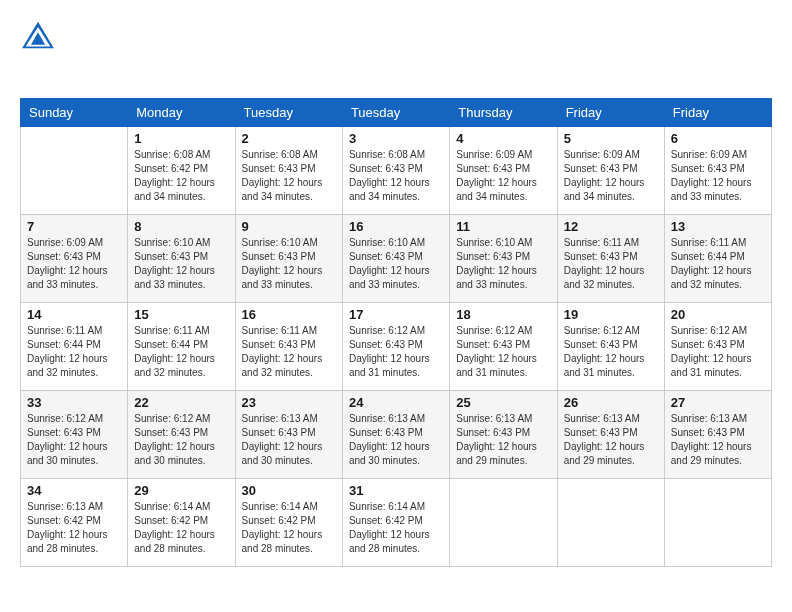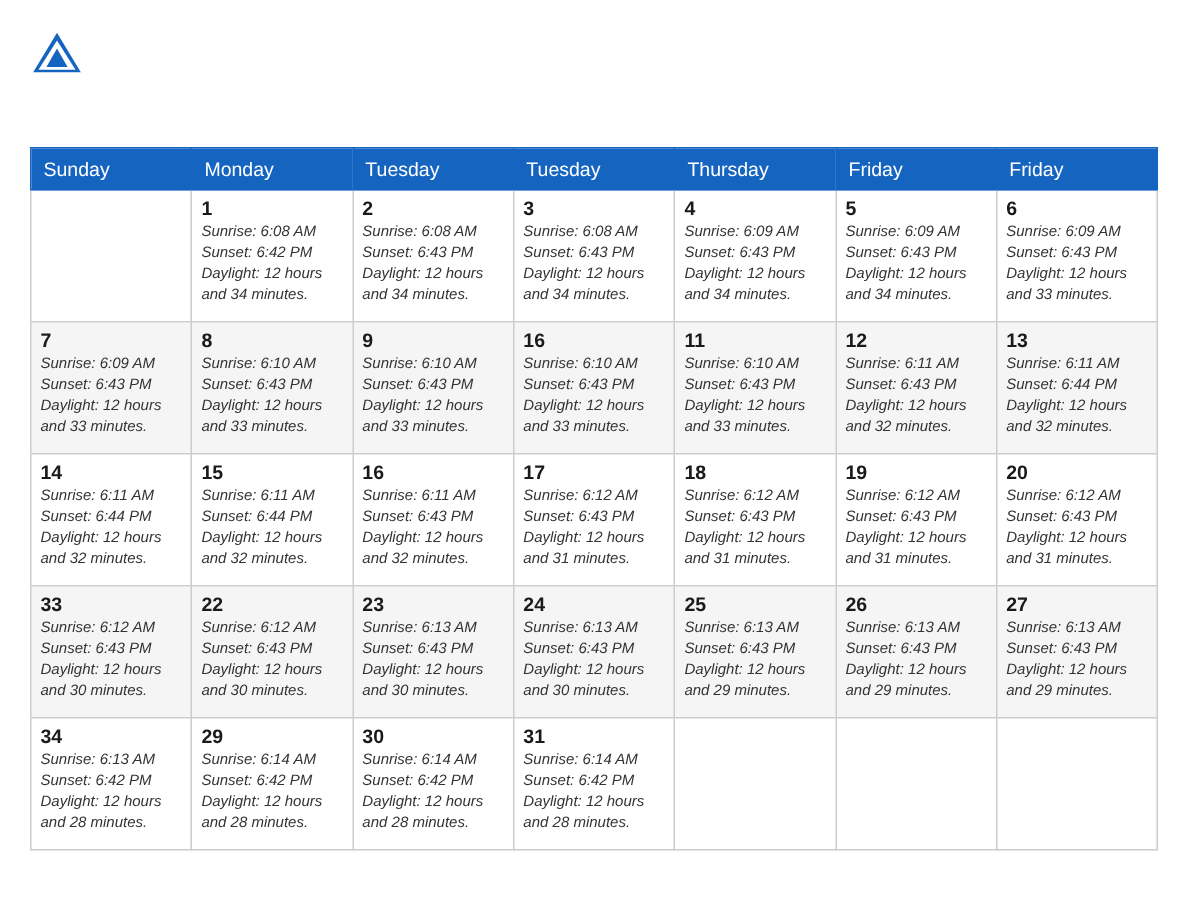--- a/index.html
+++ b/index.html
@@ -71,21 +71,20 @@
     .day-number {
       font-size: 13px;
       font-weight: bold;
       color: #1a1a1a;
       margin-bottom: 2px;
     }
     .day-info {
       font-size: 10px;
       color: #333;
       line-height: 1.4;
-      font-style: italic;
     }
     .empty-cell {
       background: #f9f9f9;
     }
     tr:nth-child(even) td {
       background-color: #f5f5f5;
     }
     tr:nth-child(odd) td {
       background-color: #ffffff;
     }

